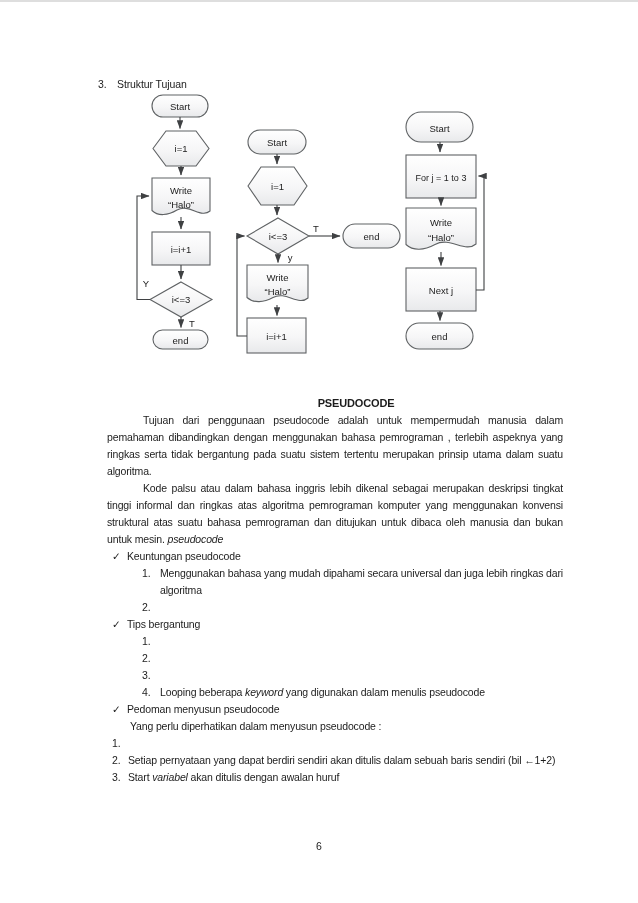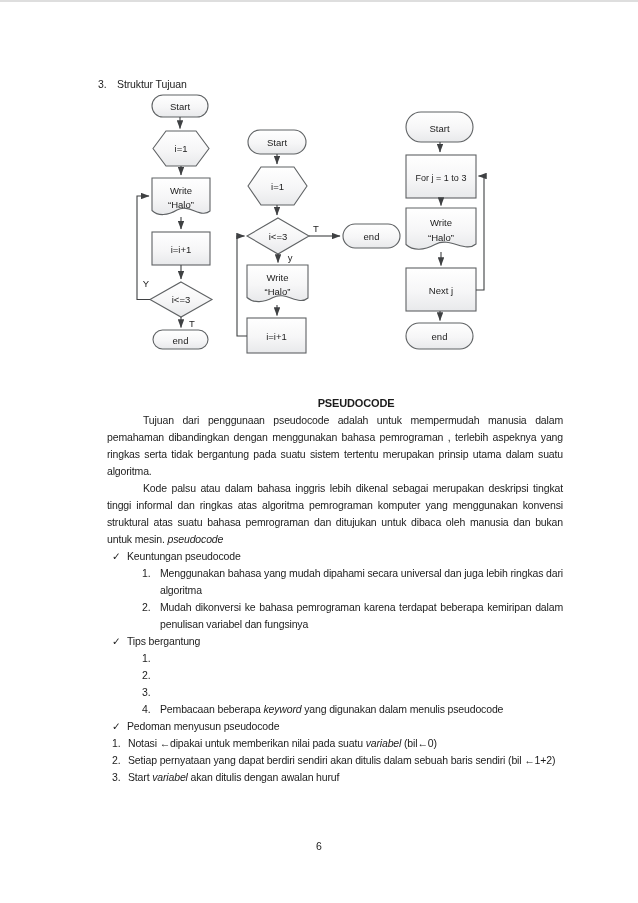--- a/index.html
+++ b/index.html
@@ -153,49 +153,48 @@
     <div class="check-row">
       <span class="bullet">✓</span>
       <span>Keuntungan pseudocode</span>
     </div>
     <div class="sub-item">
       <span class="num">1.</span>
       <span>Menggunakan bahasa yang mudah dipahami secara universal dan juga lebih ringkas dari algoritma</span>
     </div>
     <div class="sub-item">
       <span class="num">2.</span>
-      <span>Mudah dikonversi ke bahasa pemrograman karena terdapat beberapa kemiripan dalam penulisan variabel dan fungsinya</span>
     </div>
 
     <div class="check-row">
       <span class="bullet">✓</span>
       <span>Tips bergantung</span>
     </div>
     <div class="sub-item">
       <span class="num">1.</span>
     </div>
     <div class="sub-item">
       <span class="num">2.</span>
     </div>
     <div class="sub-item">
       <span class="num">3.</span>
     </div>
     <div class="sub-item">
       <span class="num">4.</span>
-      <span><span>Pembacaan beberapa </span><span class="i">keyword</span><span> yang digunakan dalam menulis pseudocode</span></span>
+      <span><span>Looping beberapa </span><span class="i">keyword</span><span> yang digunakan dalam menulis pseudocode</span></span>
     </div>
 
     <div class="check-row">
       <span class="bullet">✓</span>
       <span>Pedoman menyusun pseudocode</span>
     </div>
+    <div class="intro">Yang perlu diperhatikan dalam menyusun pseudocode :</div>
 
     <div class="rule">
       <span class="num">1.</span>
-      <span><span>Notasi ←dipakai untuk memberikan nilai pada suatu </span><span class="i">variabel</span><span> (bil←0)</span></span>
     </div>
     <div class="rule">
       <span class="num">2.</span>
       <span>Setiap pernyataan yang dapat berdiri sendiri akan ditulis dalam sebuah baris sendiri (bil ←1+2)</span>
     </div>
     <div class="rule">
       <span class="num">3.</span>
       <span><span>Start </span><span class="i">variabel</span><span> akan ditulis dengan awalan huruf</span></span>
     </div>
   </div>

